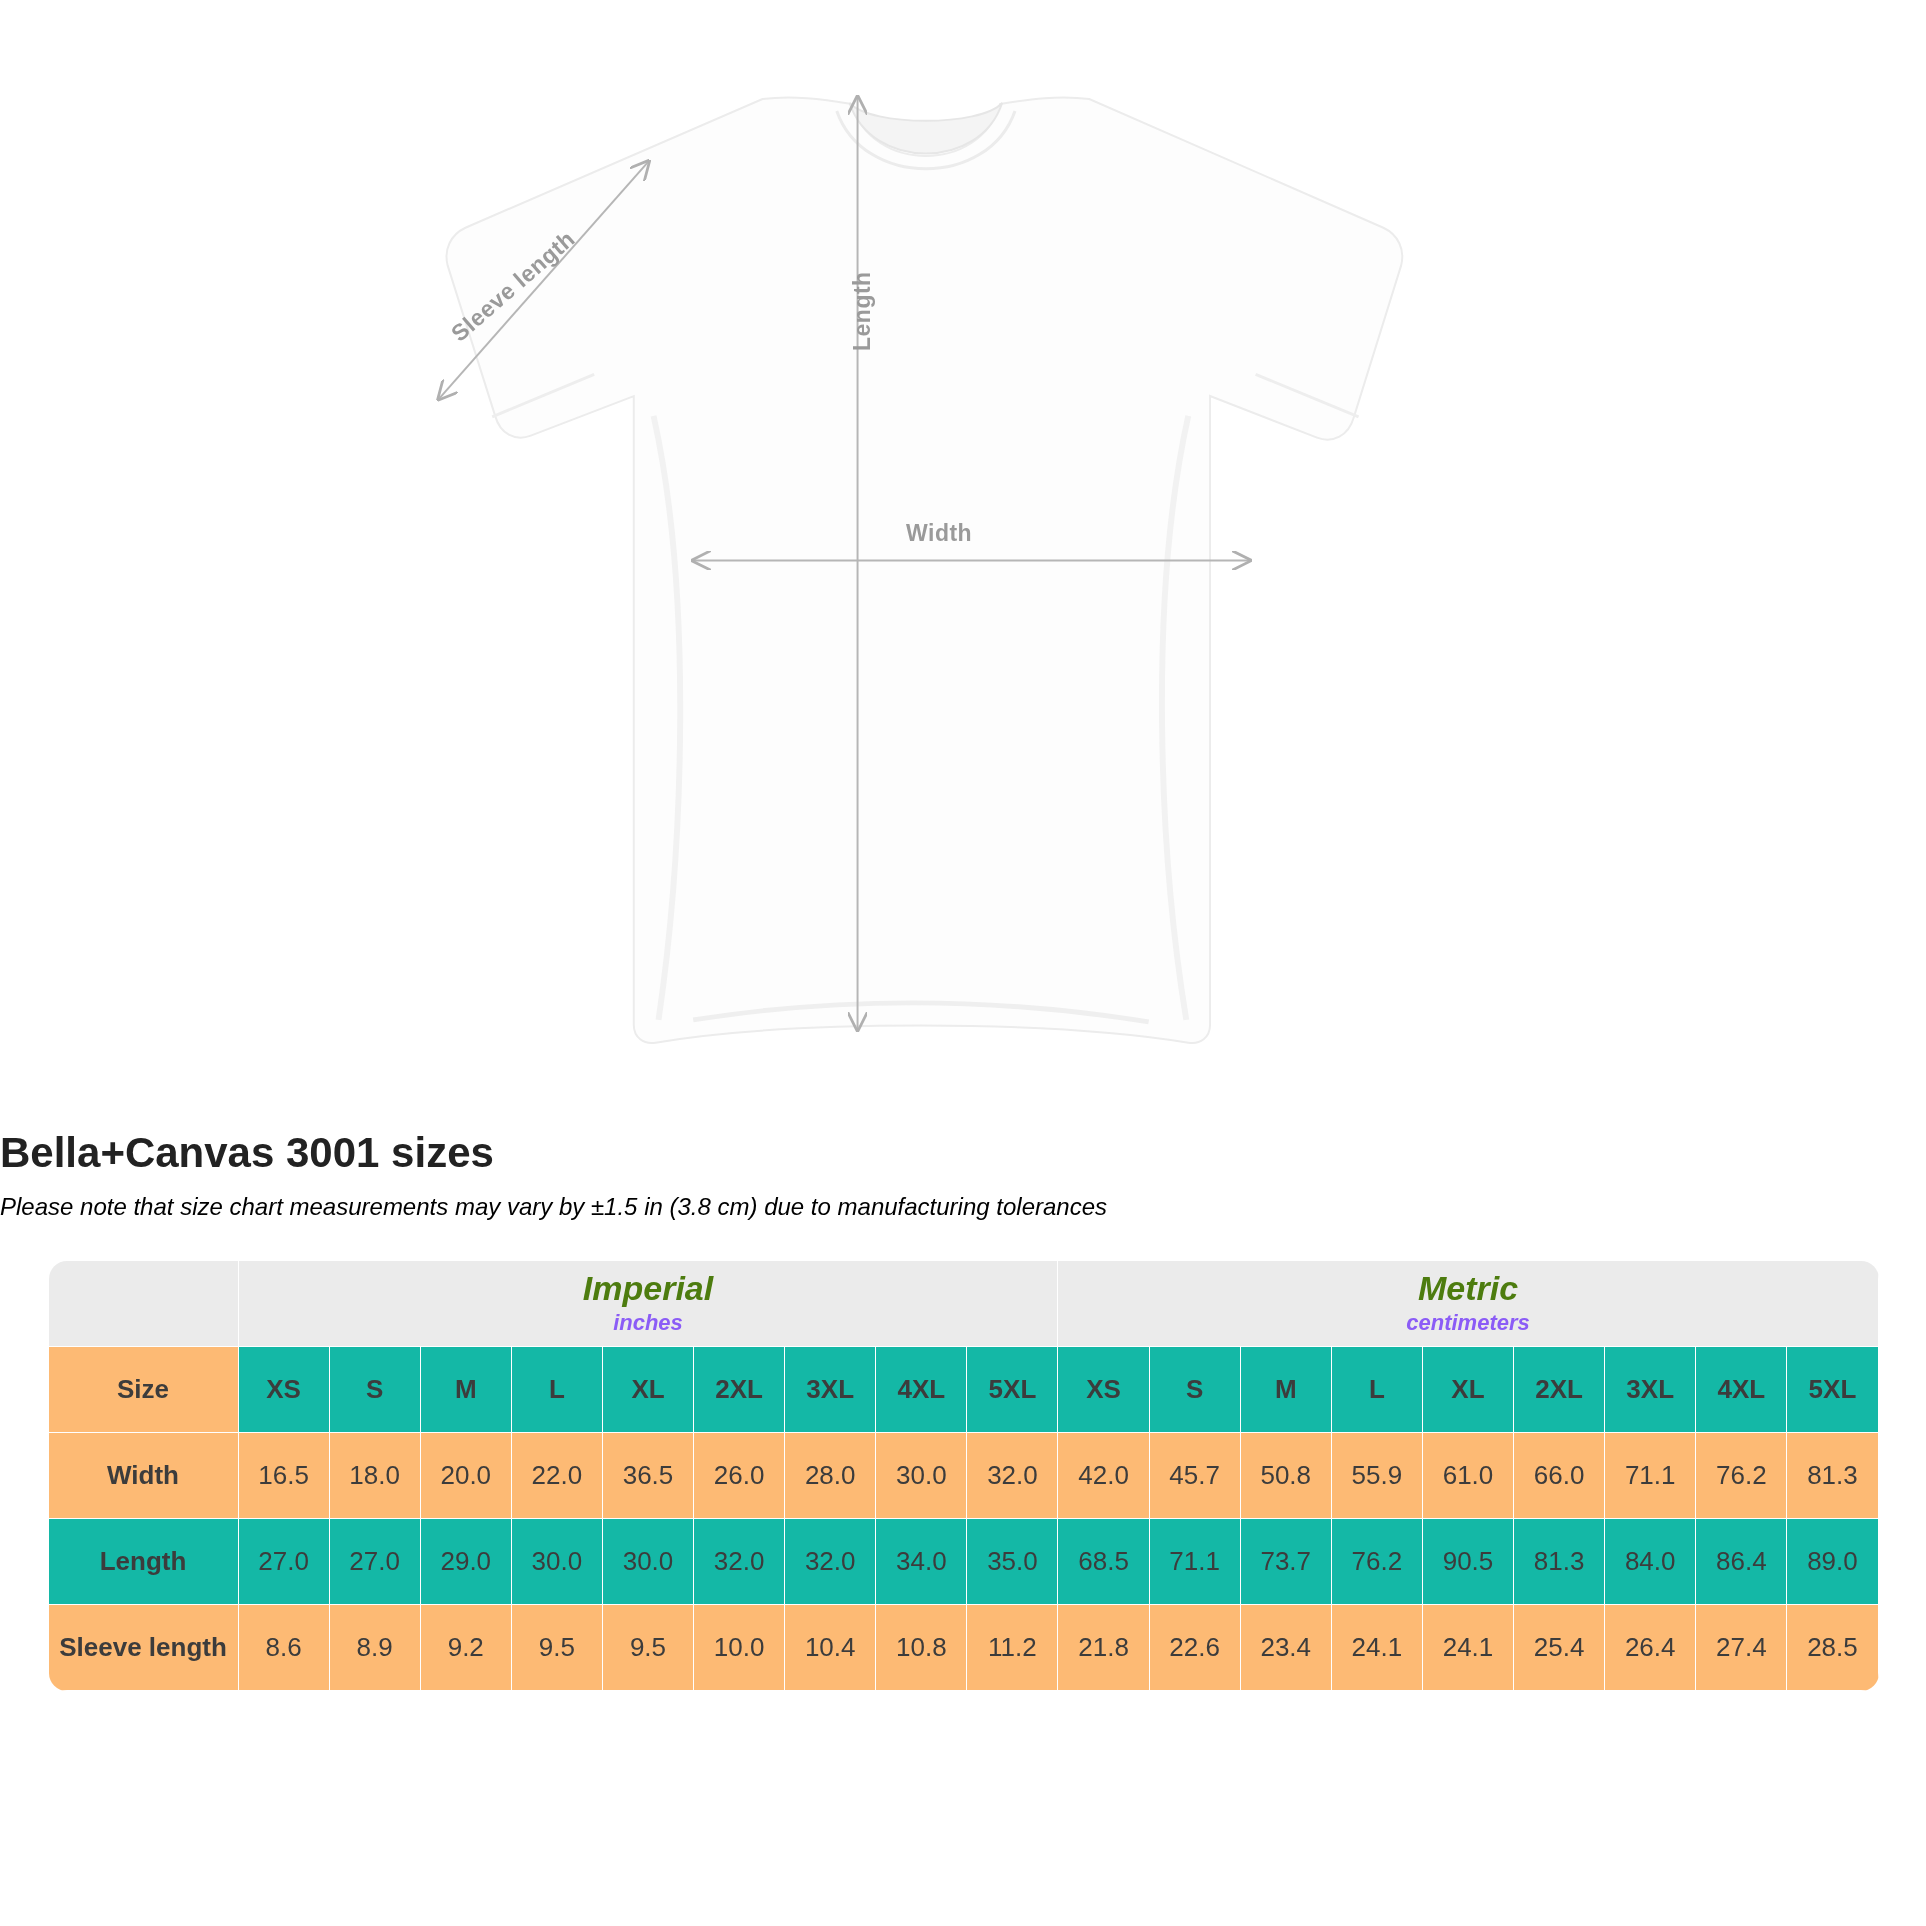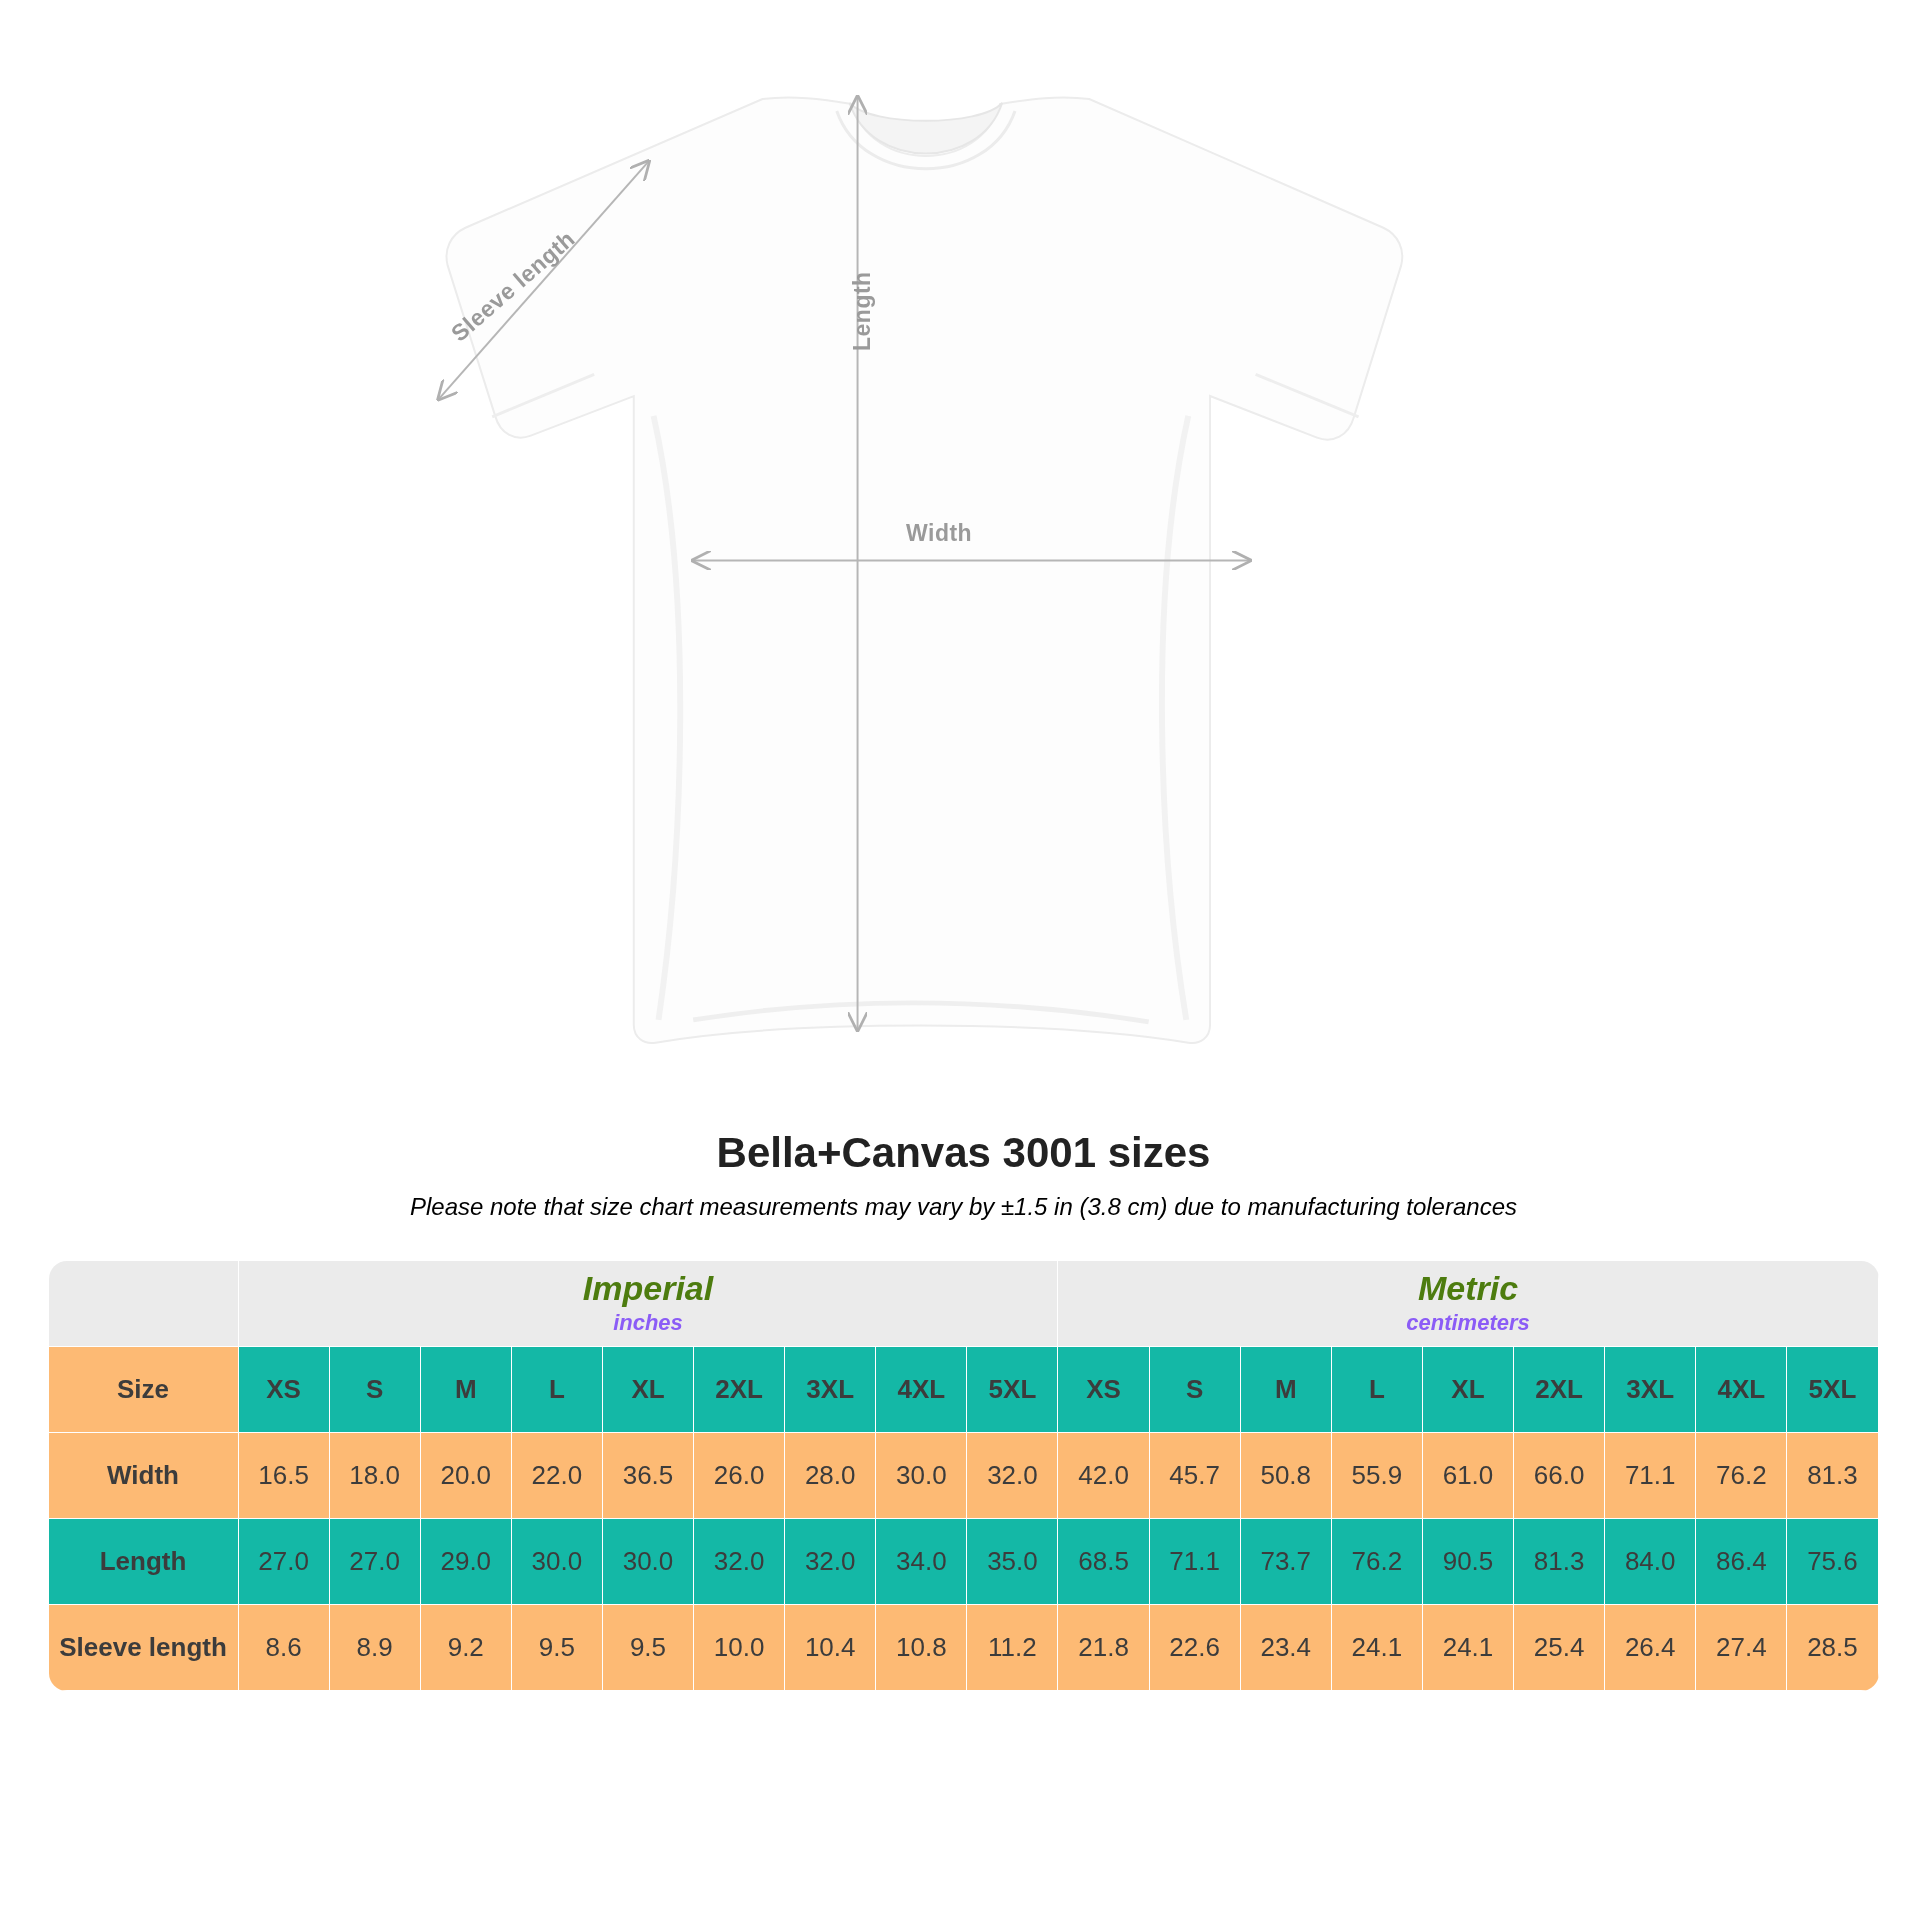--- a/index.html
+++ b/index.html
@@ -36,21 +36,20 @@
     transform-origin:left top;
   }
   .dim-label.sleeve-label{
     left:446px;top:327px;
     transform:rotate(-41deg);
     transform-origin:left top;
   }
 
   
   .chart-head{
-    text-align:center;
     margin-top:20px;
   }
   .chart-title{
     font-size:42px;
     font-weight:bold;
     color:#222;
     margin:0 0 16px 0;
   }
   .chart-note{
     font-size:24px;
@@ -253,21 +252,21 @@
         <td class="alt">34.0</td>
         <td class="alt">35.0</td>
         <td class="alt">68.5</td>
         <td class="alt">71.1</td>
         <td class="alt">73.7</td>
         <td class="alt">76.2</td>
         <td class="alt">90.5</td>
         <td class="alt">81.3</td>
         <td class="alt">84.0</td>
         <td class="alt">86.4</td>
-        <td class="alt">75.6</td>
+        <td class="alt">89.0</td>
       </tr>
       <tr>
         <td class="band rowhead">Sleeve length</td>
         <td class="band">8.6</td>
         <td class="band">8.9</td>
         <td class="band">9.2</td>
         <td class="band">9.5</td>
         <td class="band">9.5</td>
         <td class="band">10.0</td>
         <td class="band">10.4</td>

